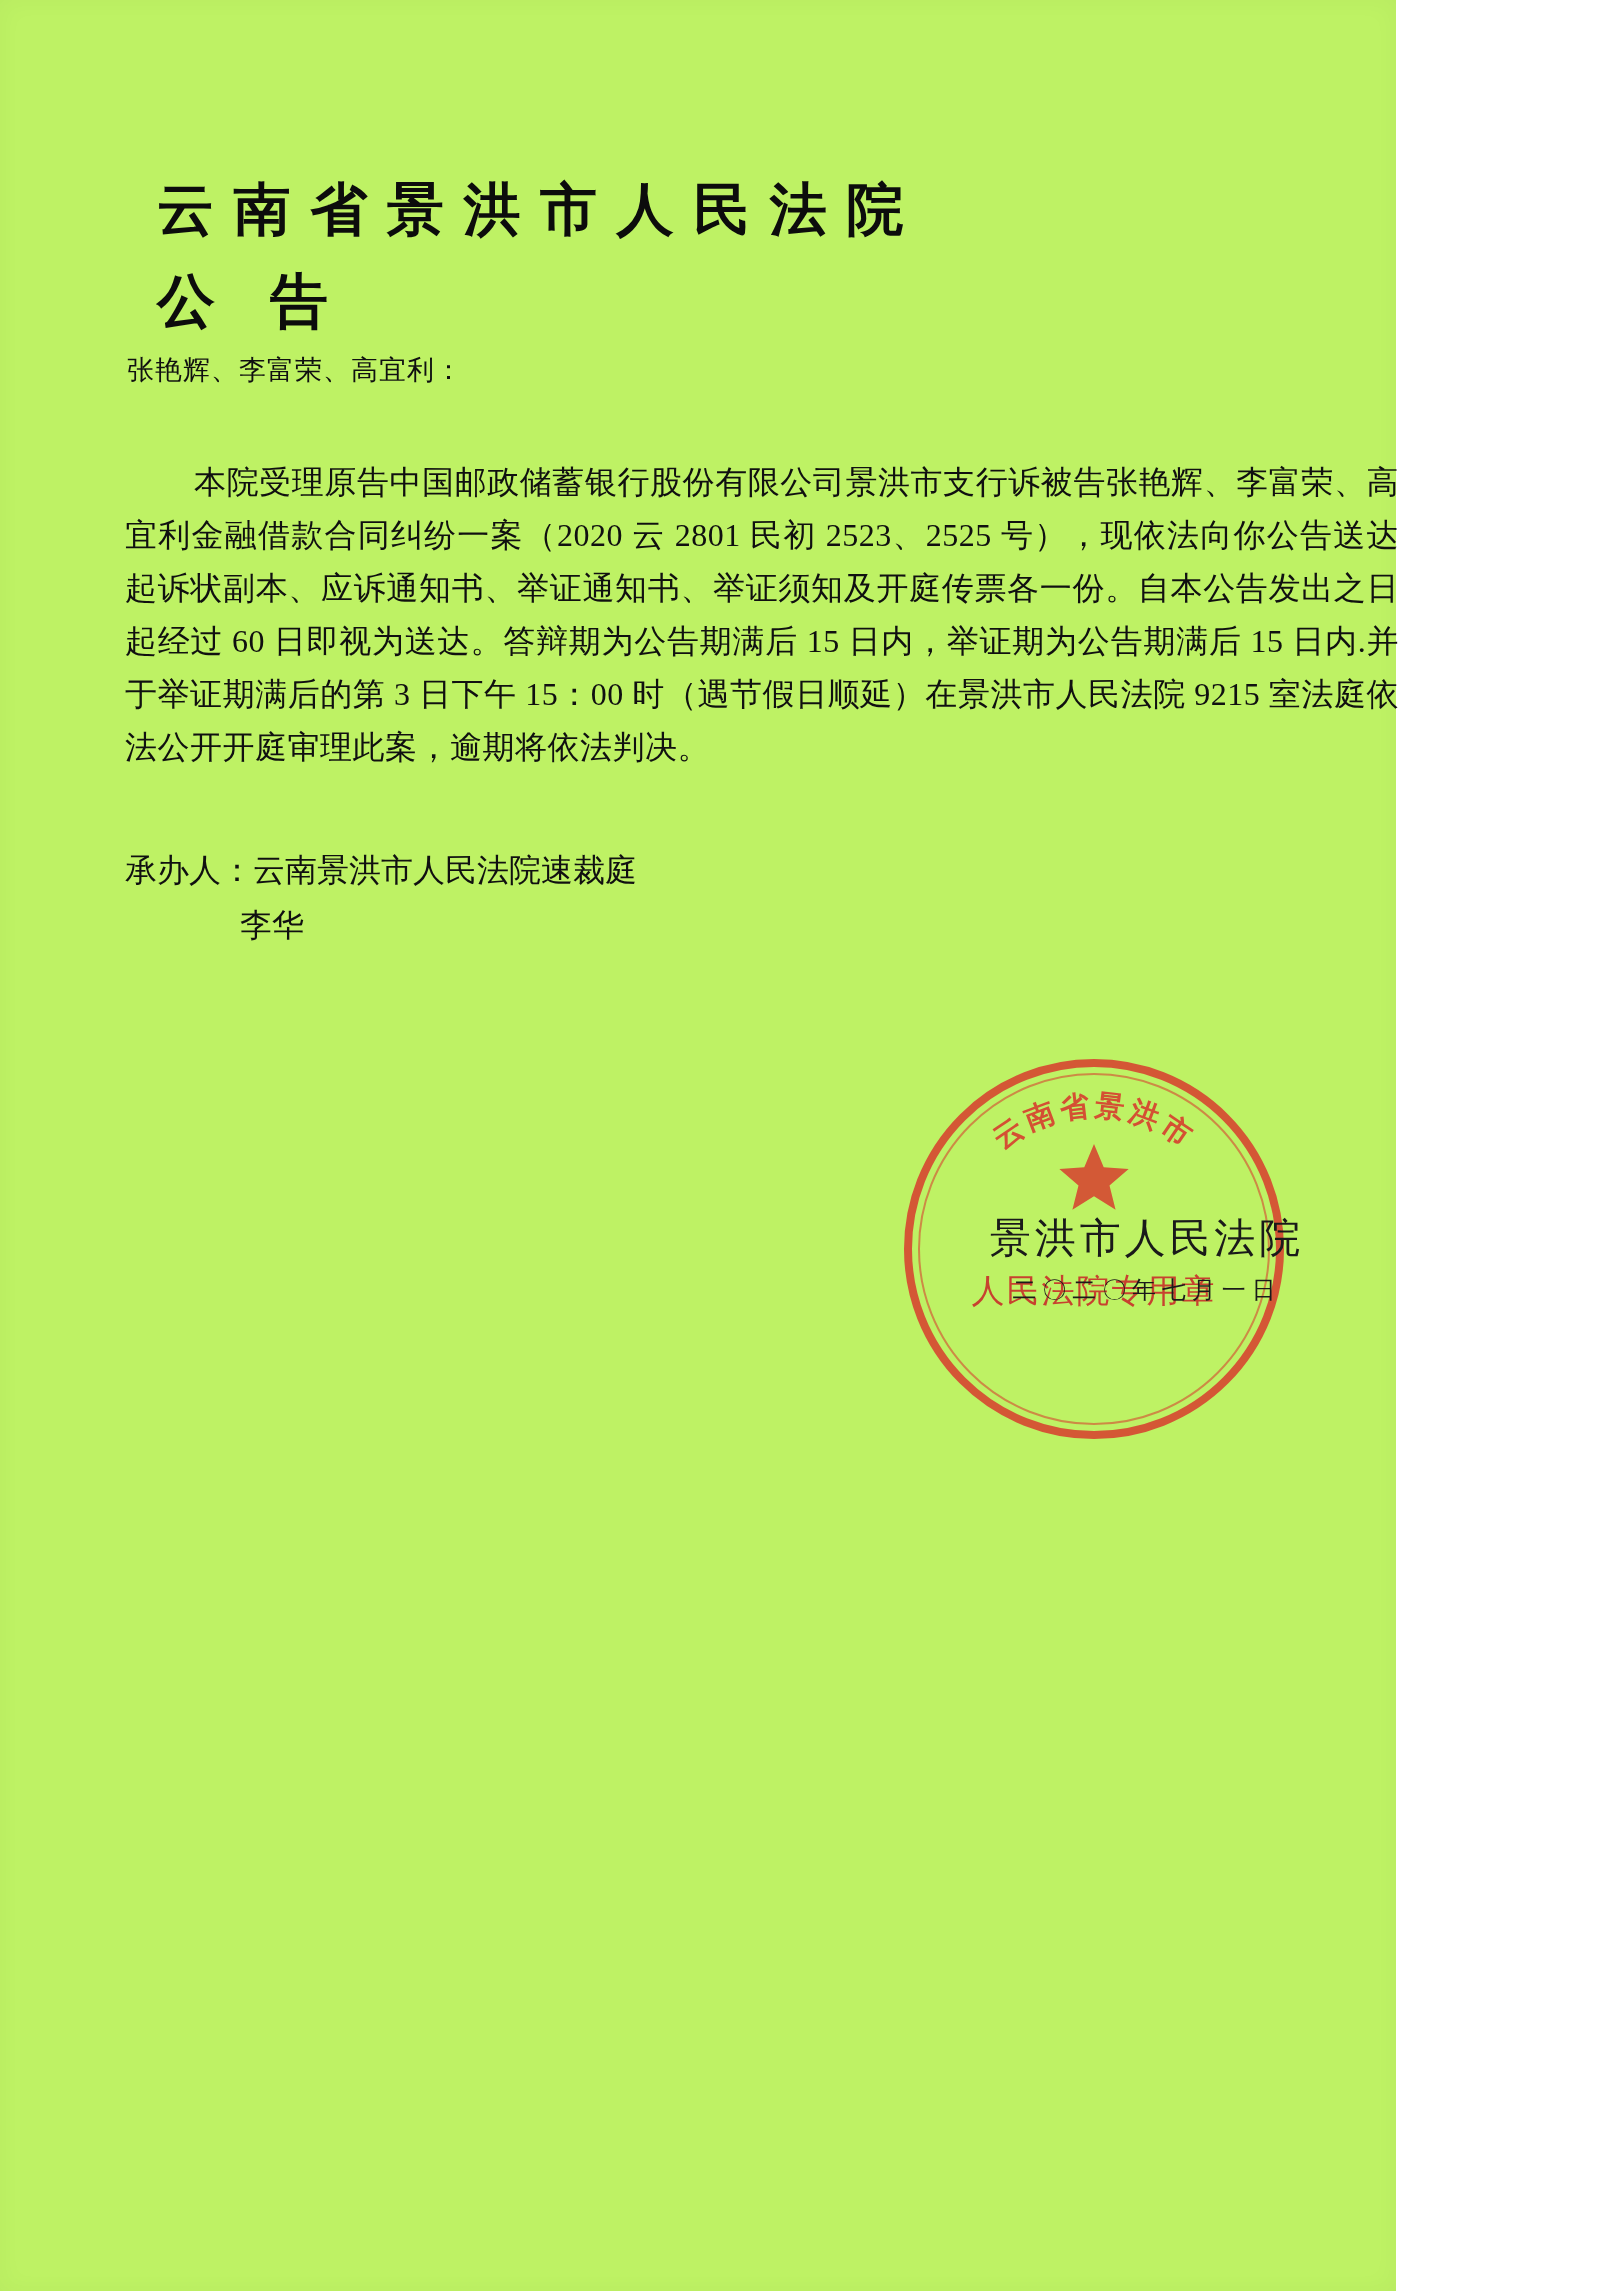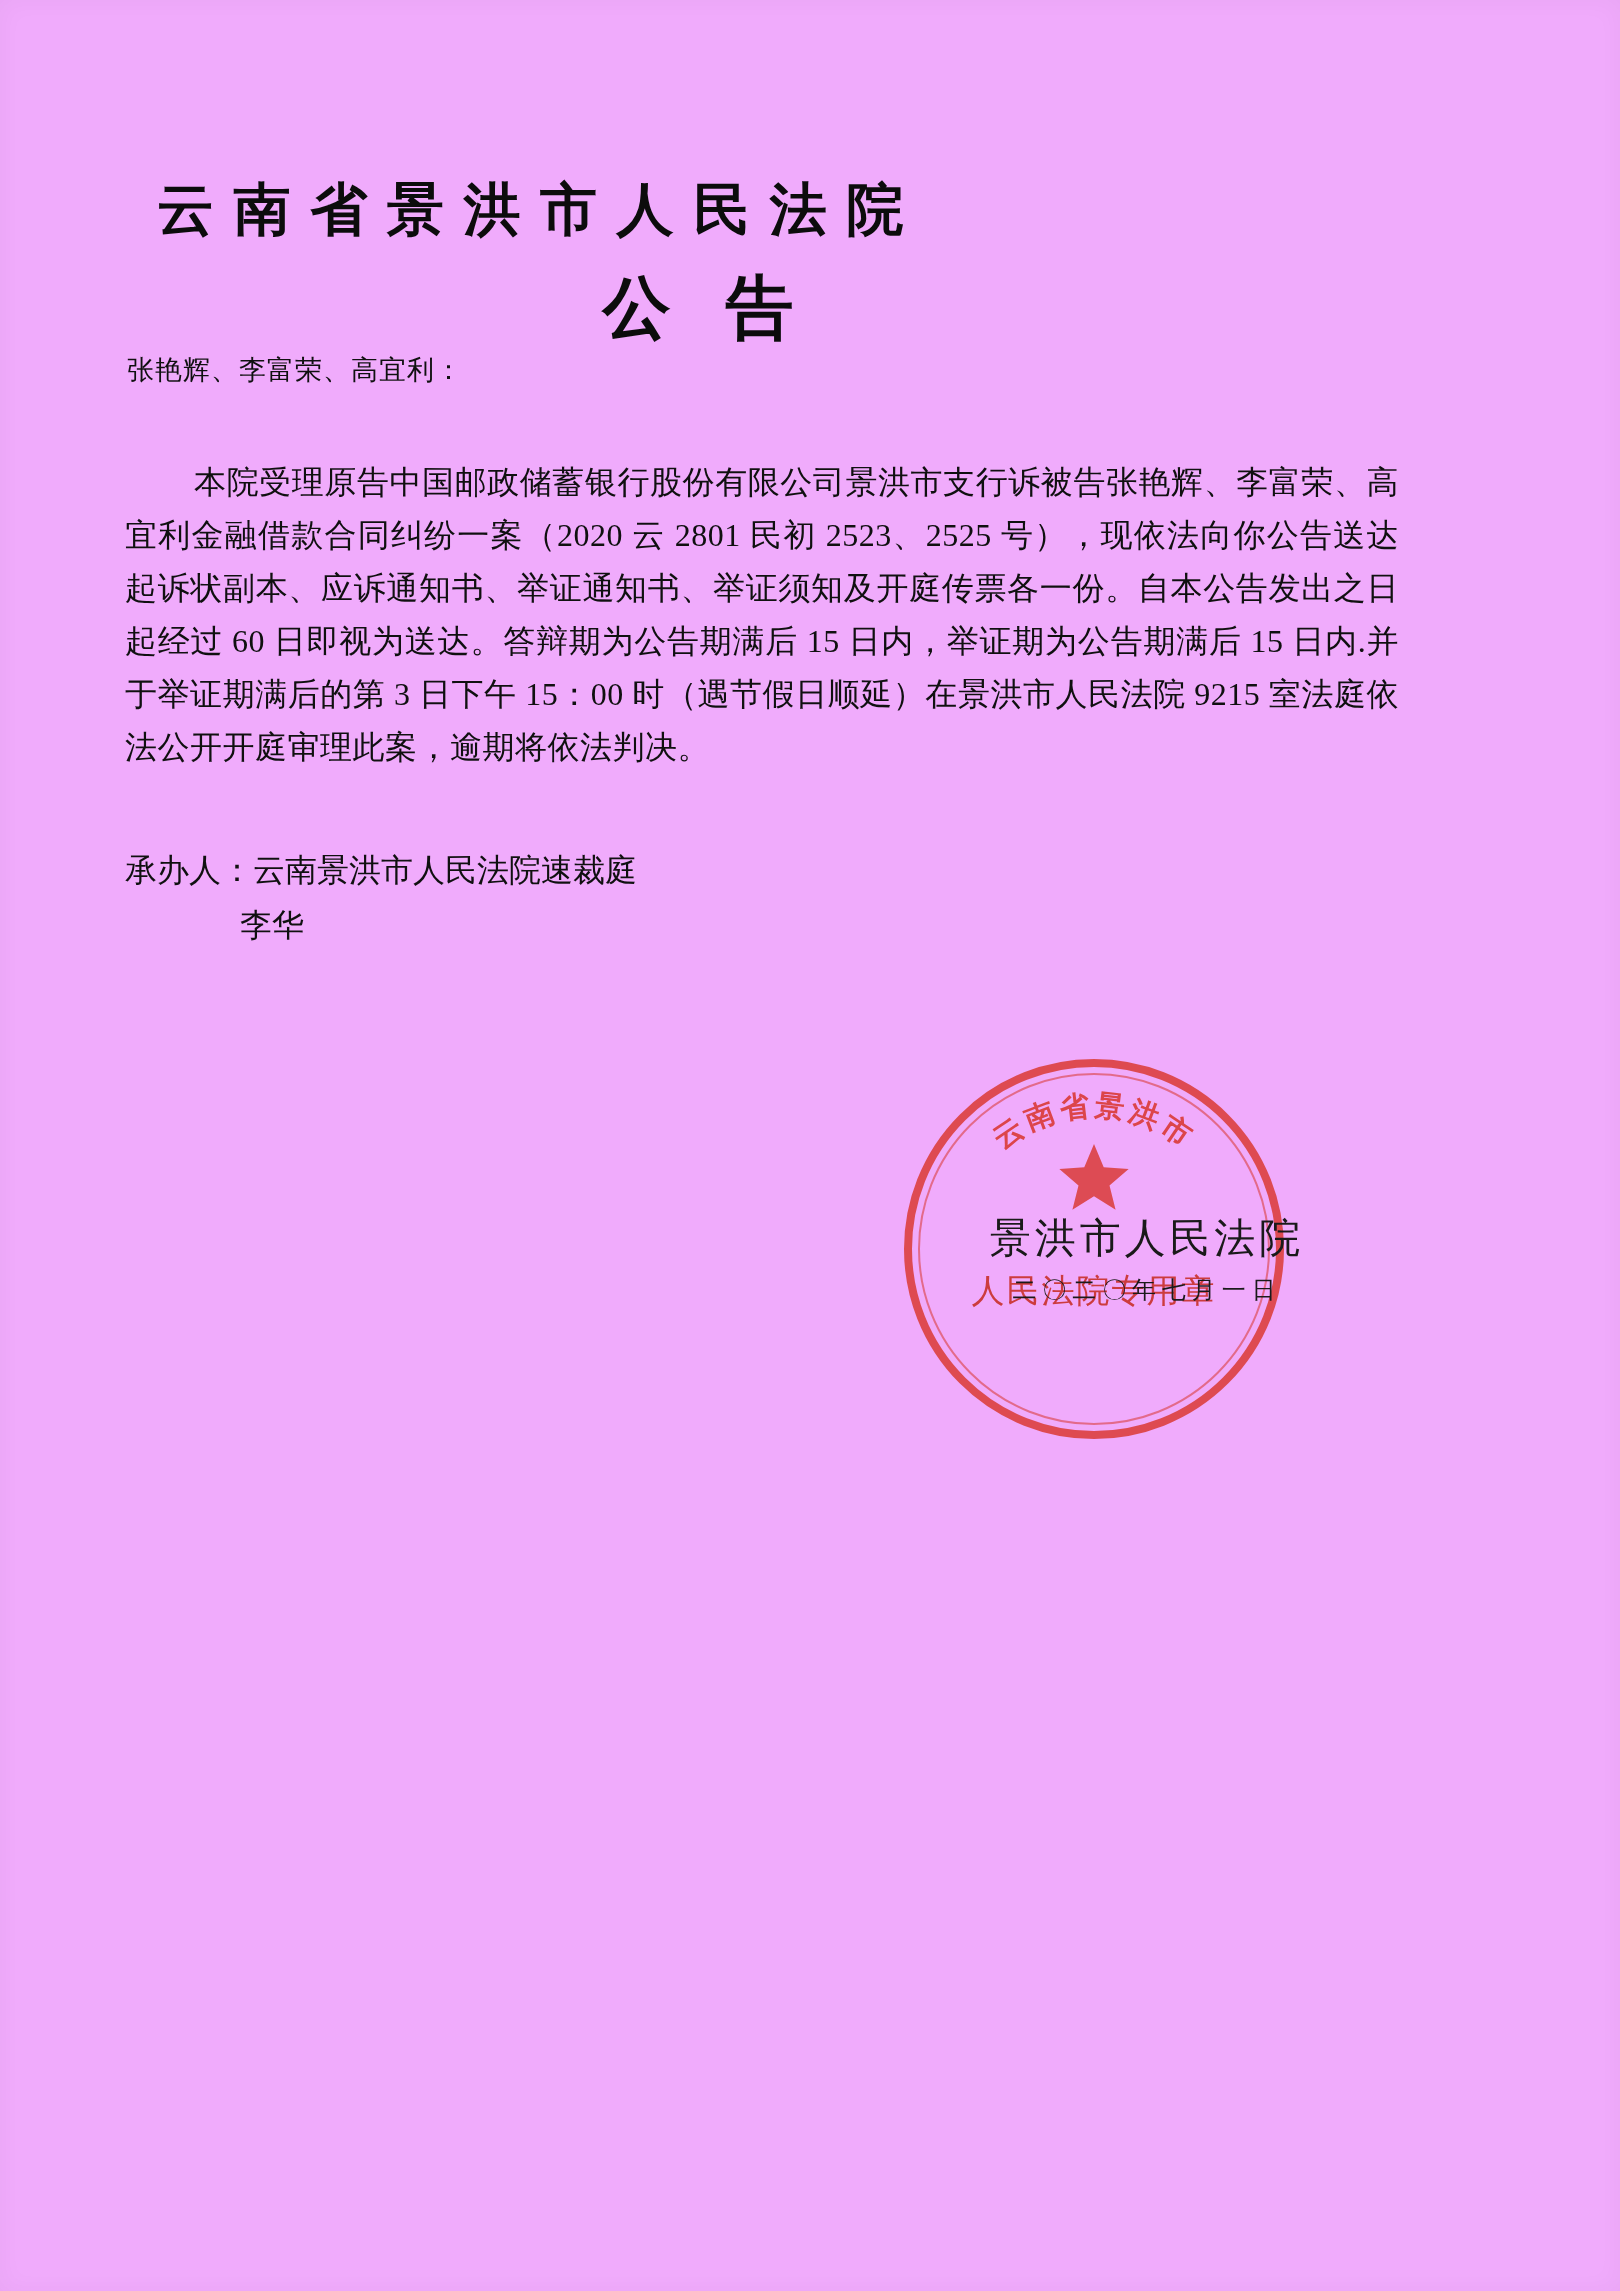--- a/index.html
+++ b/index.html
@@ -12,23 +12,23 @@
     height: 2292px;
     position: relative;
     font-family: "Liberation Serif", serif;
     color: #111111;
     overflow: hidden;
   }
 
   .page {
     position: absolute;
     left: 0; top: 0;
-    width: 1620px;
+    width: 1396px;
     height: 2292px;
-    background: #f0abfc;
+    background: #bef264;
   }
 
   
   .page::before {
     content: "";
     position: absolute;
     left: 0; top: 0; right: 0; bottom: 0;
     box-shadow: inset 0 0 25.5px rgba(0,0,0,0.035);
     pointer-events: none;
   }
@@ -44,23 +44,23 @@
     letter-spacing: 19.6px;
     color: #0c0c0c;
     white-space: nowrap;
   }
 
   .doc-heading {
     position: absolute;
     left: 157px;
     top: 263px;
     width: 1137px;
-    text-align: center;
-    font-family: "DejaVu Serif", "Liberation Serif", serif;
-    font-size: 68px;
+    text-align: left;
+    font-family: "DejaVu Serif", "Liberation Serif", serif;
+    font-size: 58px;
     font-weight: 700;
     letter-spacing: 55px;
     color: #0c0c0c;
     white-space: nowrap;
   }
 
   .addressee {
     position: absolute;
     left: 127px;
     top: 352px;

